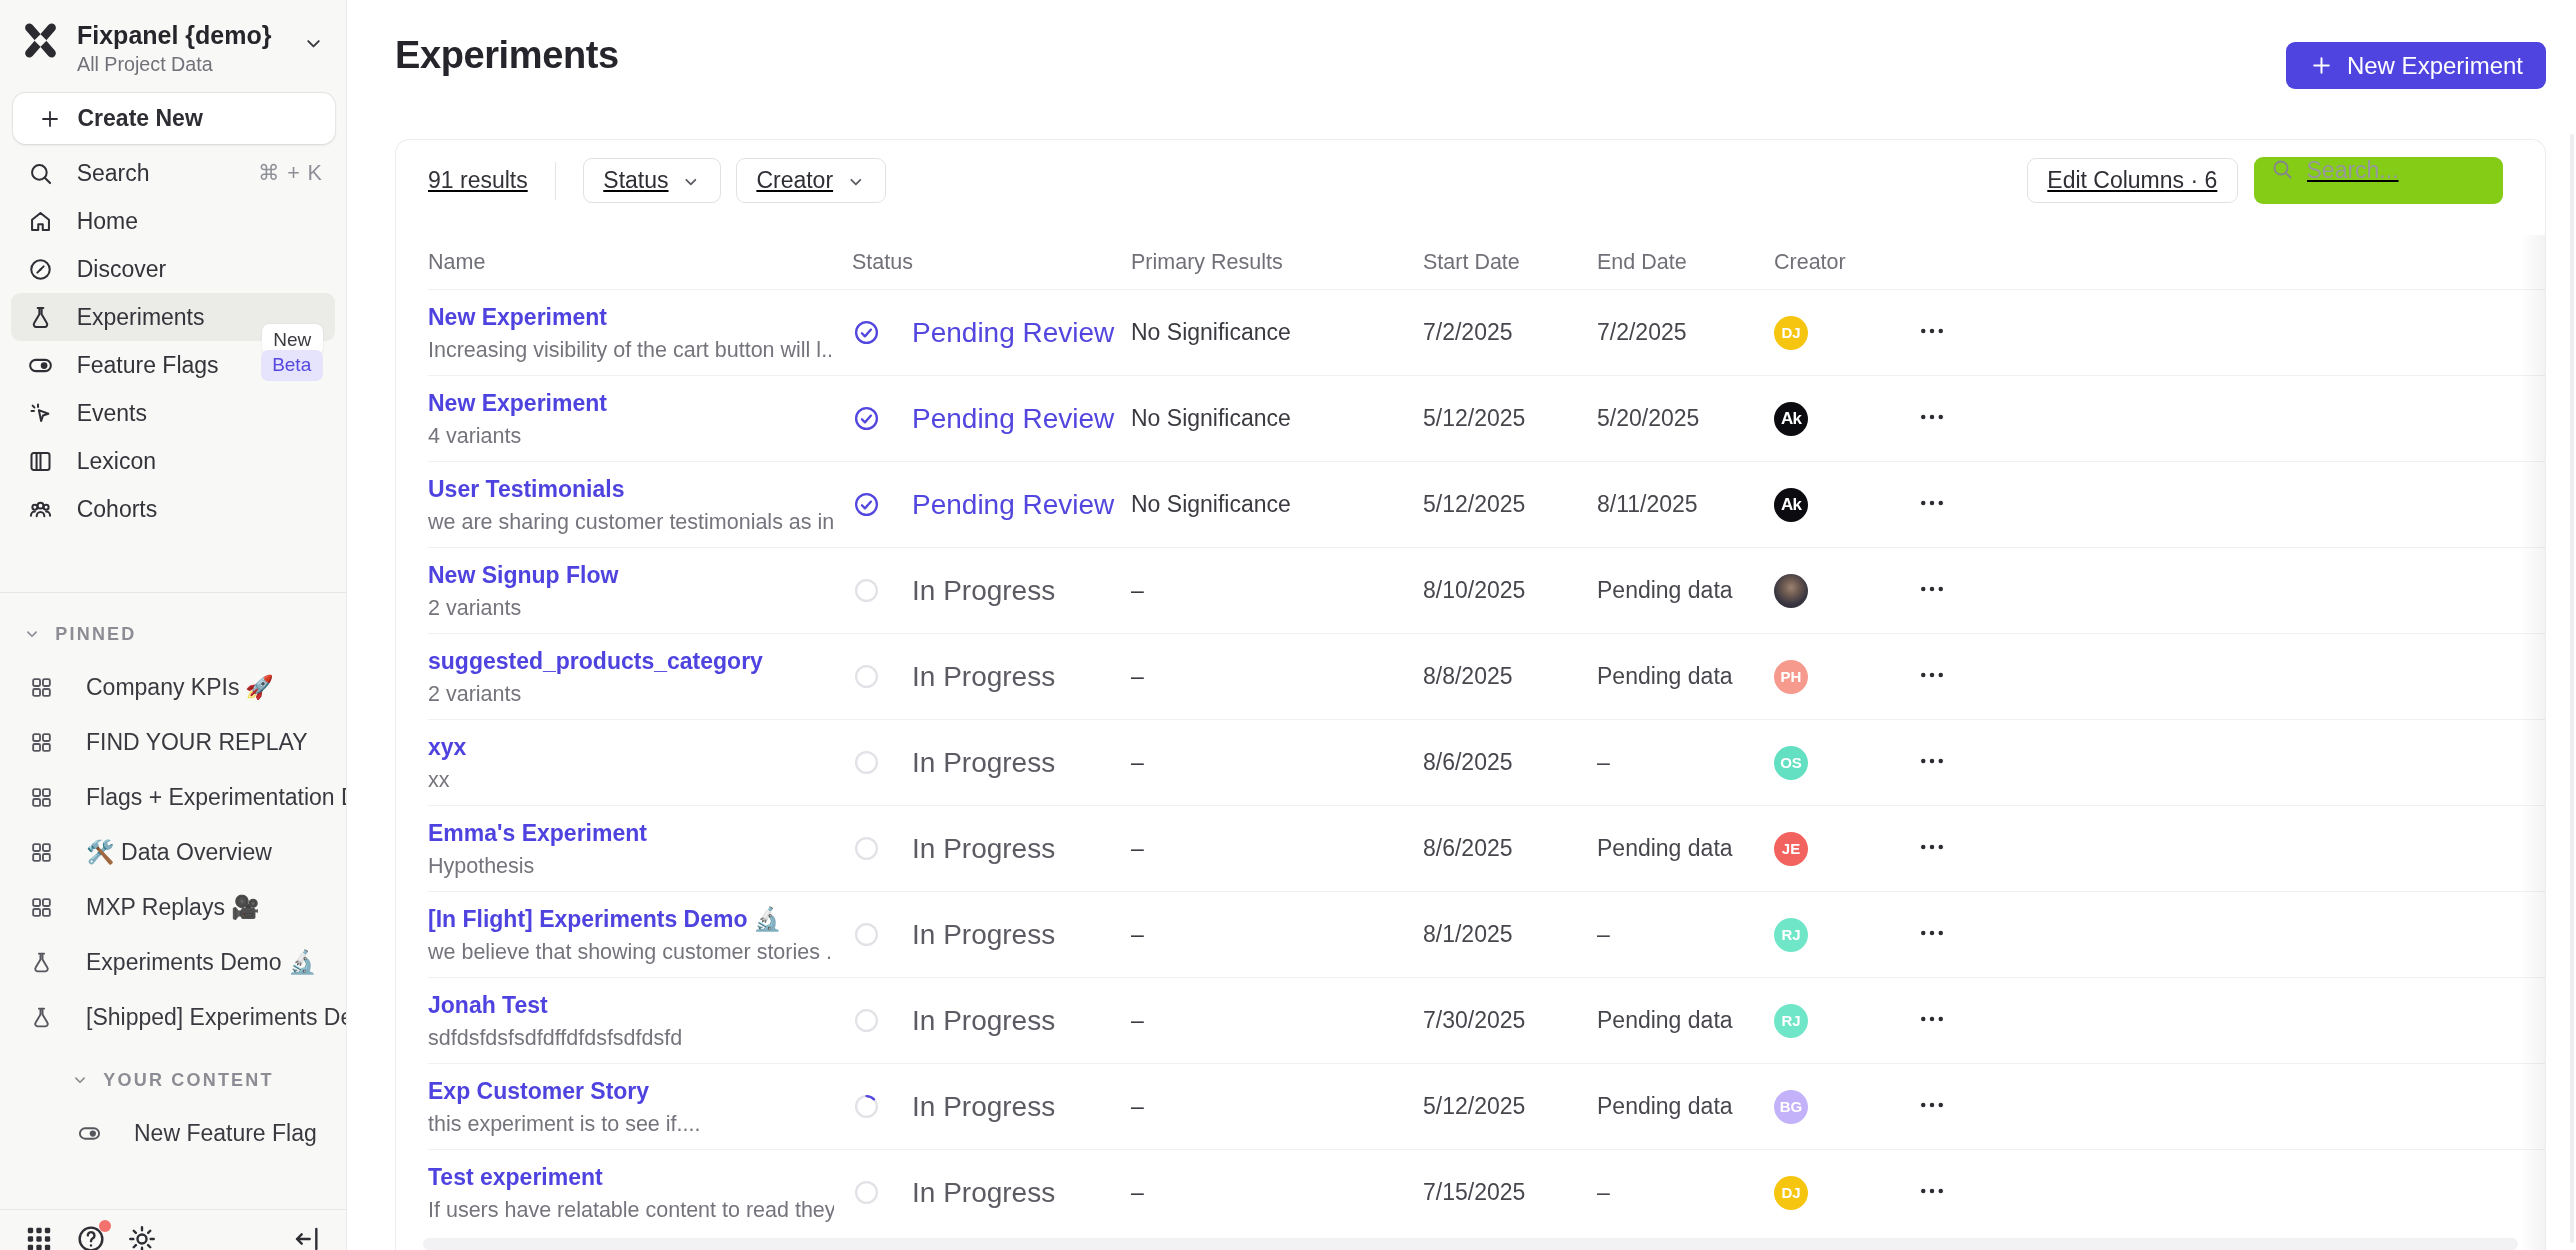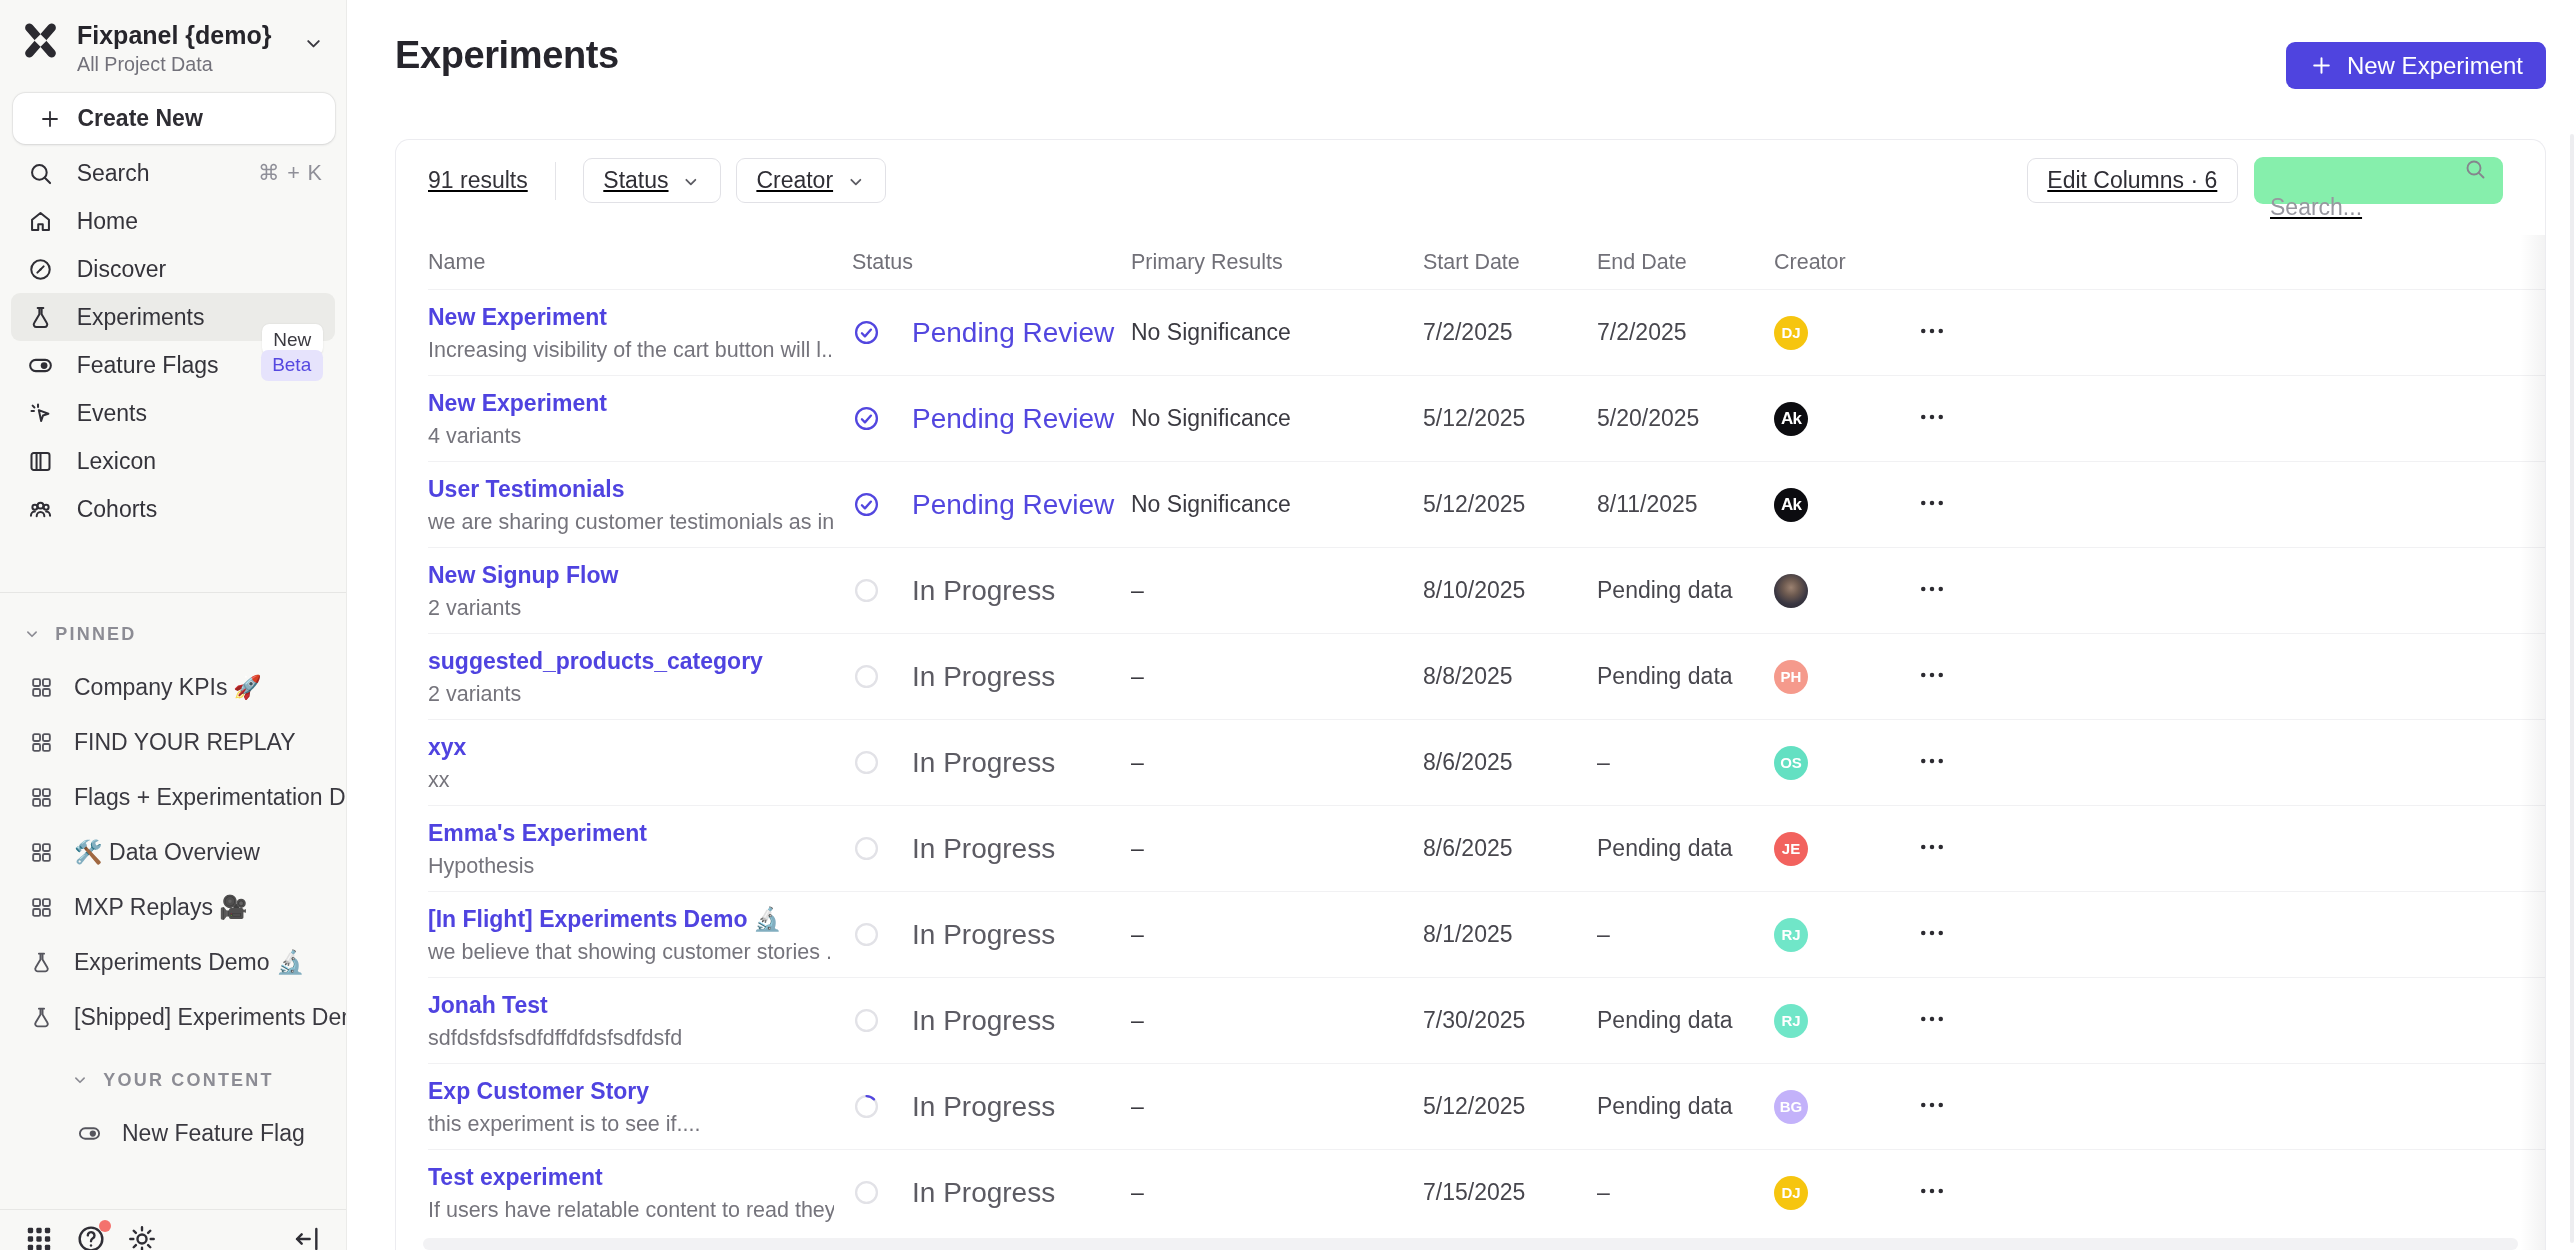--- a/index.html
+++ b/index.html
@@ -37,21 +37,21 @@
 
   .sb-divider { position:absolute; top:592px; left:0; right:0; border-top:0.9px solid #e6e6e4; }
 
   .sec-pinned { position:absolute; top:615px; left:0; right:0; }
   .sec-content { position:absolute; top:1061px; left:0; right:0;padding-left:48px; }
   .section-header { height:38px; display:flex; align-items:center; gap:14.3px; padding-left:23px; color:#8c8c94;
     font-size:18px; font-weight:600; letter-spacing:2.2px; cursor:pointer; }
   .section-header .chev { width:18px; height:18px; color:#8c8c94; }
   .section-header .chev svg { width:18px; height:18px; }
   .sec-list { margin-top:7.2px; }
-  .pin-item { height:55px; display:flex; align-items:center; gap:20px; padding:0 14.3px 0 29px; font-size:23px;
+  .pin-item { height:55px; display:flex; align-items:center; gap:32px; padding:0 14.3px 0 29px; font-size:23px;
     font-weight:500; color:#3a3940; white-space:nowrap; overflow:hidden; cursor:pointer; }
   .pin-icon { width:25px; height:25px; color:#56565e; flex:0 0 25px; }
   .pin-icon svg { width:25px; height:25px; }
 
   .sb-footer { position:absolute; top:1209px; left:0; right:0; height:54px; border-top:0.9px solid #e7e7e5;
     display:flex; align-items:flex-start; gap:19.7px; padding:12.5px 19.7px 0 23px; }
   .foot-icon { position:relative; width:32px; height:32px; color:#2f2e35; cursor:pointer; background:none; border:none; }
   .foot-icon svg { width:32px; height:32px; }
   .foot-collapse { margin-left:auto; margin-right:3.6px; }
   .notif-dot { position:absolute; top:-2.7px; right:-4.5px; width:12.5px; height:12.5px; border-radius:50%; background:#f4726d; }
@@ -73,22 +73,22 @@
   .toolbar { position:absolute; top:18px; left:32px; right:42px; height:45px; display:flex; align-items:center;text-decoration:underline; }
   .results { font-size:23px; font-weight:500; color:#333238; white-space:nowrap; }
   .vdiv { width:0.9px; height:38px; background:#e4e4e8; margin:0 27px; }
   .filter-btn { height:45px; background:#fff; border:0.9px solid #e1e1e6; border-radius:9px; display:flex;
     align-items:center; gap:12.5px; padding:0 19.7px; font-family:inherit; font-size:23px; font-weight:500;
     color:#2f2e35; cursor:pointer; white-space:nowrap; }
   .filter-btn + .filter-btn { margin-left:14.3px; }
   .filter-chev { width:19.7px; height:19.7px; color:#5d5d64; }
   .filter-chev svg { width:19.7px; height:19.7px; }
   .spacer { flex:1; }
-  .searchbox { width:249px; height:47px; background:#86efac; border-radius:9px; display:flex; align-items:flex-end;
-    gap:12.5px; padding:0 16px; margin-left:16px;flex-direction:column; }
+  .searchbox { width:249px; height:47px; background:#84cc16; border-radius:9px; display:flex; align-items:flex-start;
+    gap:12.5px; padding:0 16px; margin-left:16px; }
   .search-ic { width:24px; height:24px; color:#85858d; flex:0 0 24px; }
   .search-ic svg { width:24px; height:24px; }
   .searchbox input { border:none; background:transparent; outline:none; width:100%; font-family:inherit;
     font-size:23px; color:#55555e; }
   .searchbox input::placeholder { color:#97979f; }
 
   .thead { position:absolute; top:95px; left:32px; right:0; height:55px; display:grid;
     grid-template-columns:424px 279px 292px 174px 177px 139px 1fr; align-items:center;
     color:#717078; font-size:21.5px; font-weight:500; }
   .rows { position:absolute; top:149px; left:0; right:0; bottom:0; overflow:hidden; }

